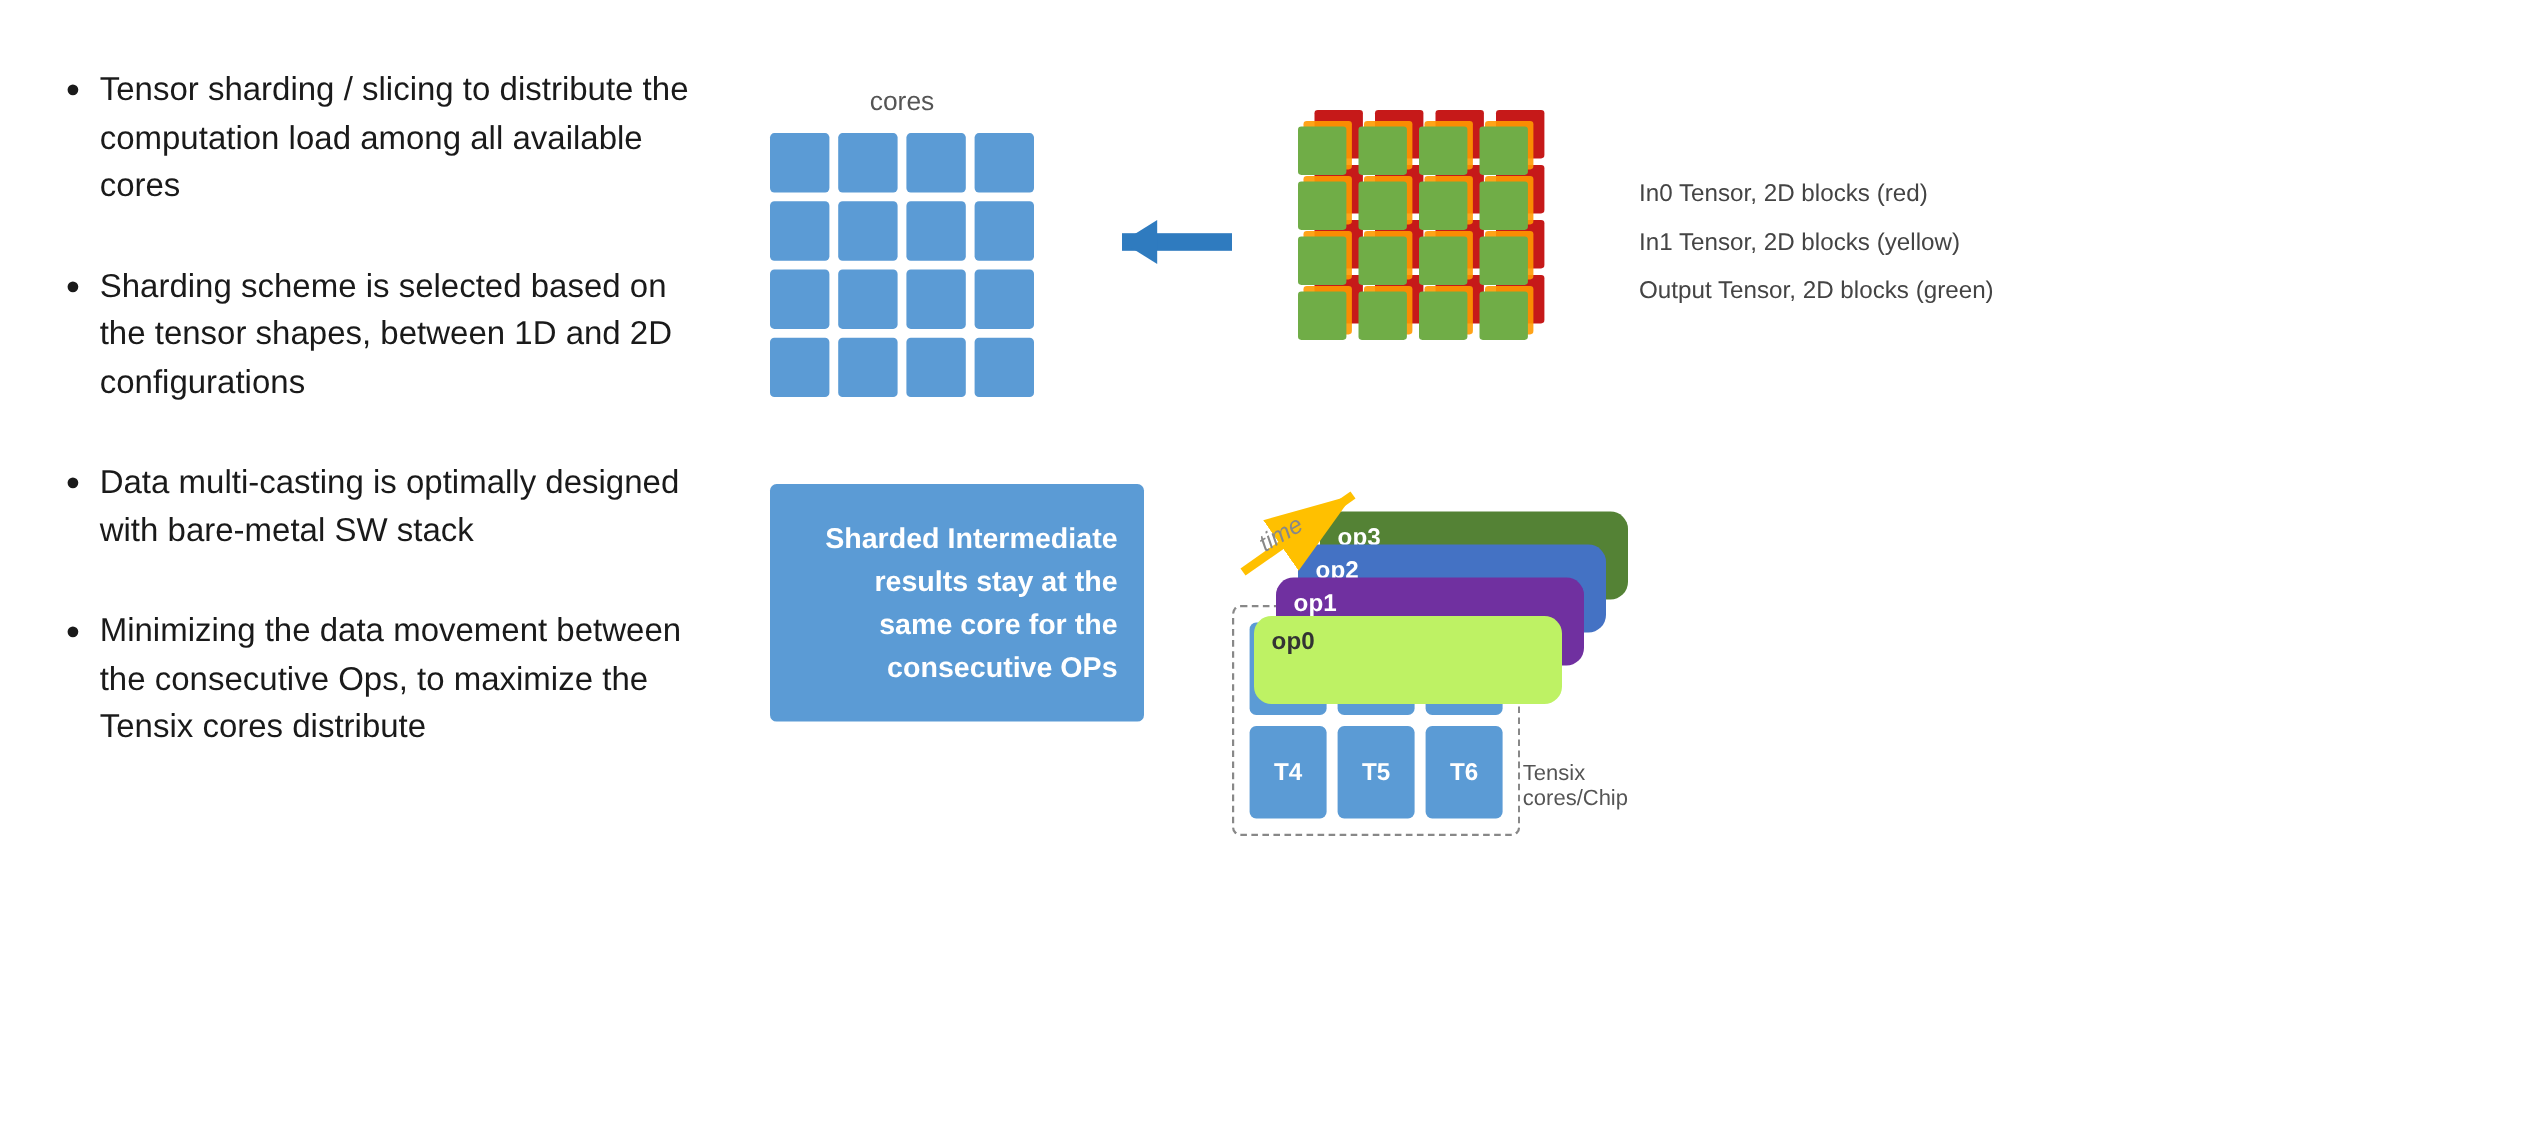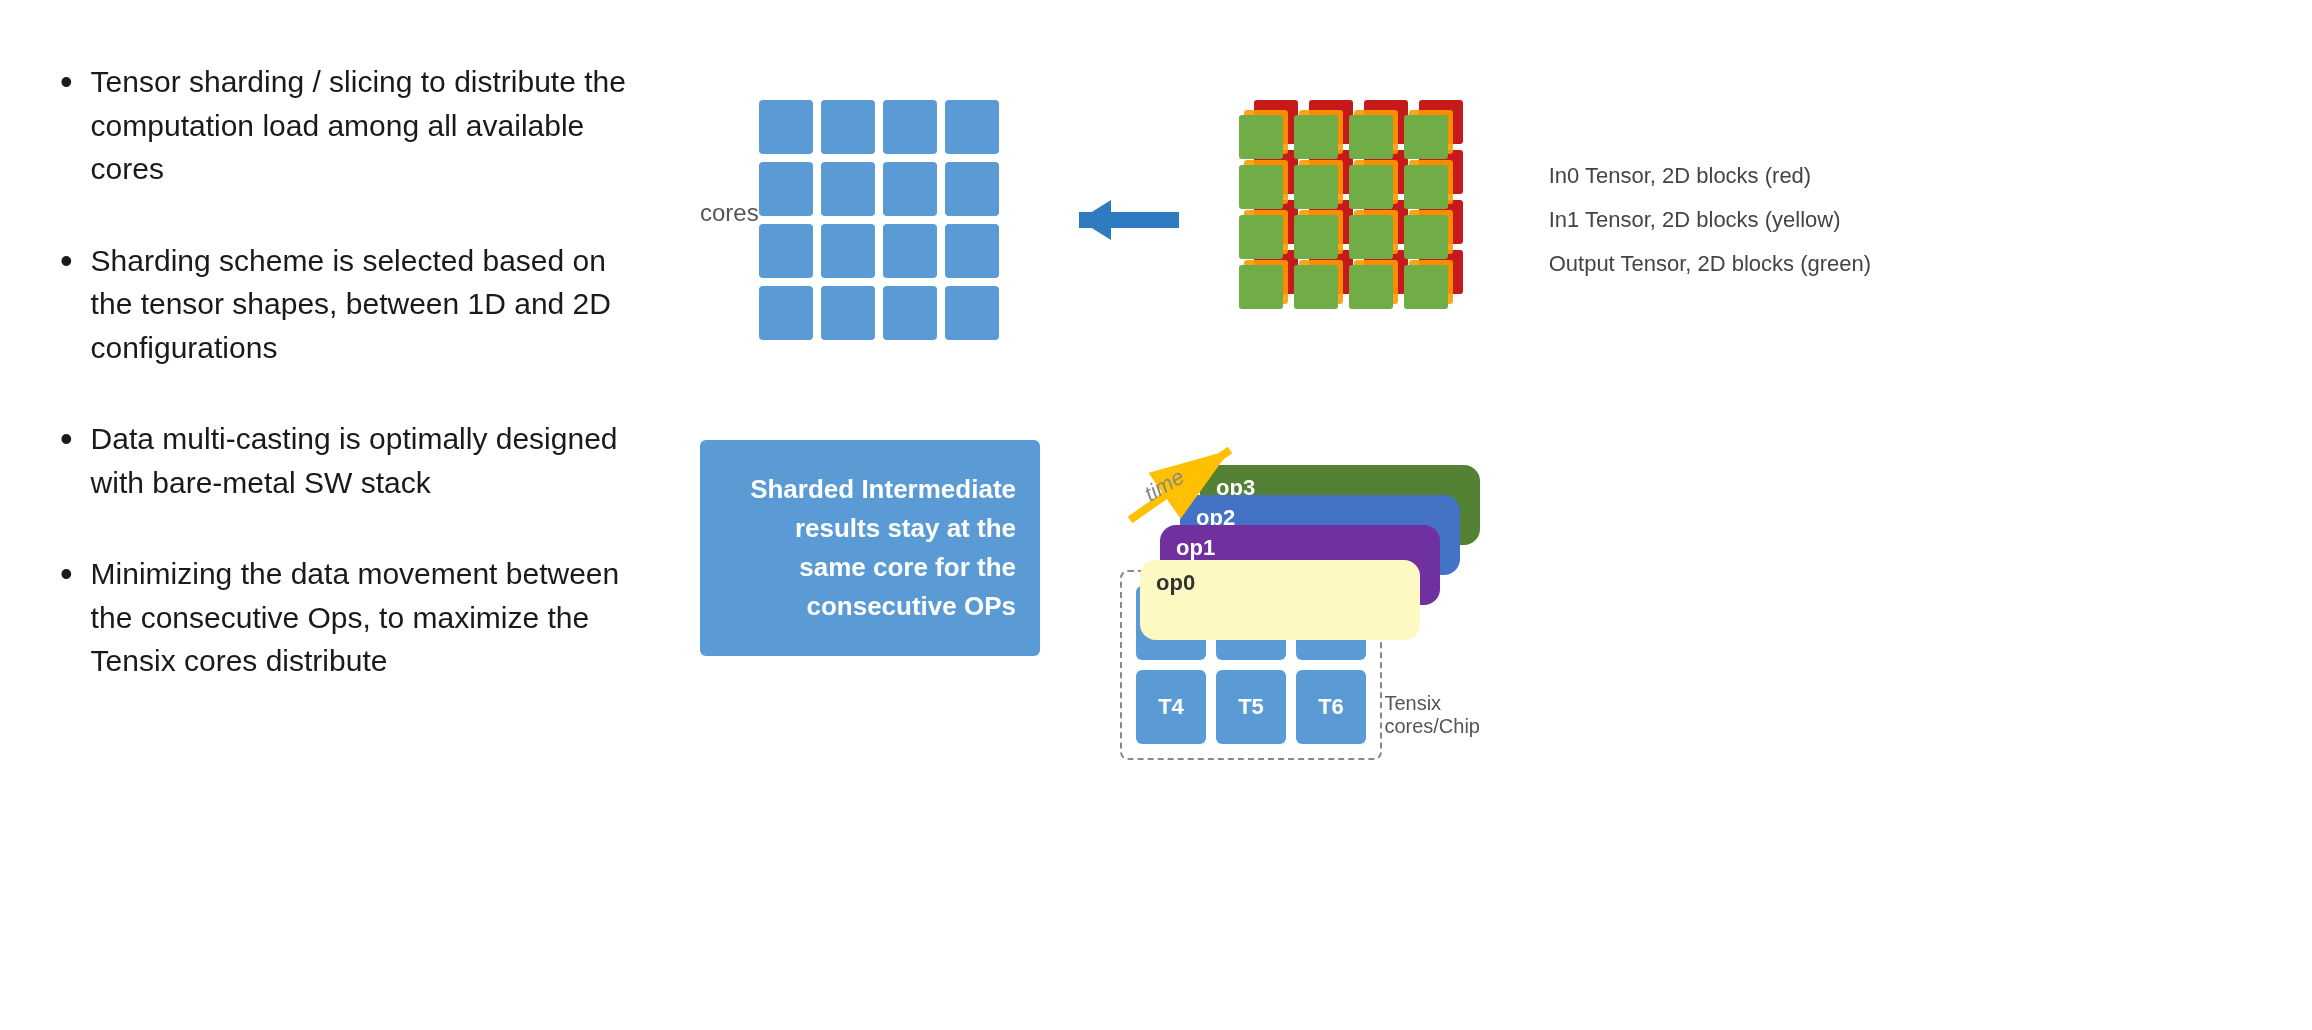--- a/index.html
+++ b/index.html
@@ -61,21 +61,21 @@
     .upper-diagram {
       display: flex;
       align-items: center;
       position: relative;
       height: 380px;
     }
 
     
     .cores-section {
       display: flex;
-      flex-direction: row;
+      flex-direction: column;
       align-items: center;
       margin-right: 60px;
     }
 
     .cores-label {
       font-size: 24px;
       color: #555;
       margin-bottom: 14px;
     }
 
@@ -175,21 +175,21 @@
       position: absolute;
       border-radius: 16px;
       display: flex;
       align-items: flex-start;
       padding: 10px 16px;
       font-size: 22px;
       font-weight: bold;
       color: white;
     }
 
-    .op0 { background: #fef9c3; color: #333; width: 280px; height: 80px; bottom: 120px; left: 60px; z-index: 4; }
+    .op0 { background: #bef264; color: #333; width: 280px; height: 80px; bottom: 120px; left: 60px; z-index: 4; }
     .op1 { background: #7030A0; width: 280px; height: 80px; bottom: 155px; left: 80px; z-index: 3; }
     .op2 { background: #4472C4; width: 280px; height: 80px; bottom: 185px; left: 100px; z-index: 2; }
     .op3 { background: #548235; width: 280px; height: 80px; bottom: 215px; left: 120px; z-index: 1; }
 
     
     .tensix-container {
       position: absolute;
       bottom: 0px;
       left: 40px;
       border: 2.5px dashed #888;
@@ -200,21 +200,21 @@
       gap: 10px;
     }
 
     .tensix-row {
       display: flex;
       gap: 10px;
     }
 
     .tensix-cell {
       width: 70px;
-      height: 74px;
+      height: 84px;
       background: #5B9BD5;
       border-radius: 6px;
       display: flex;
       align-items: center;
       justify-content: center;
       font-size: 22px;
       font-weight: bold;
       color: white;
     }
 

